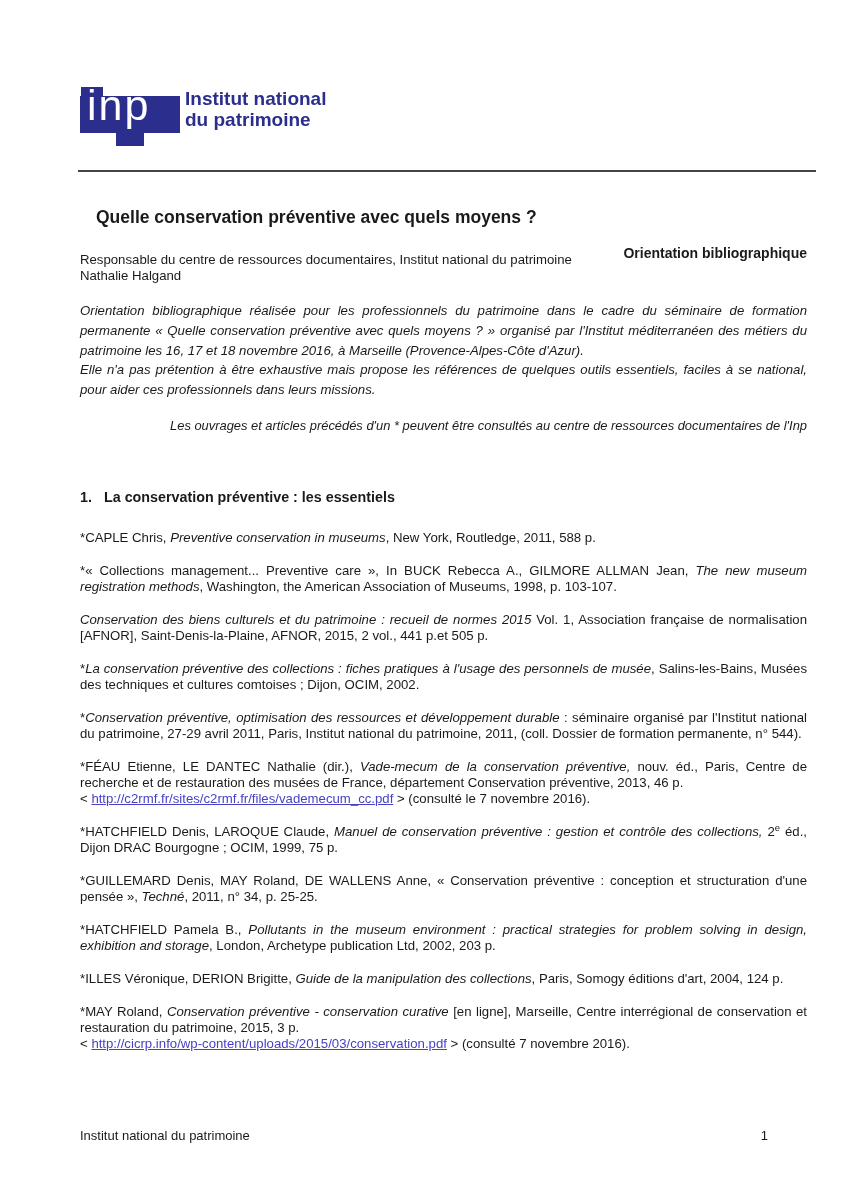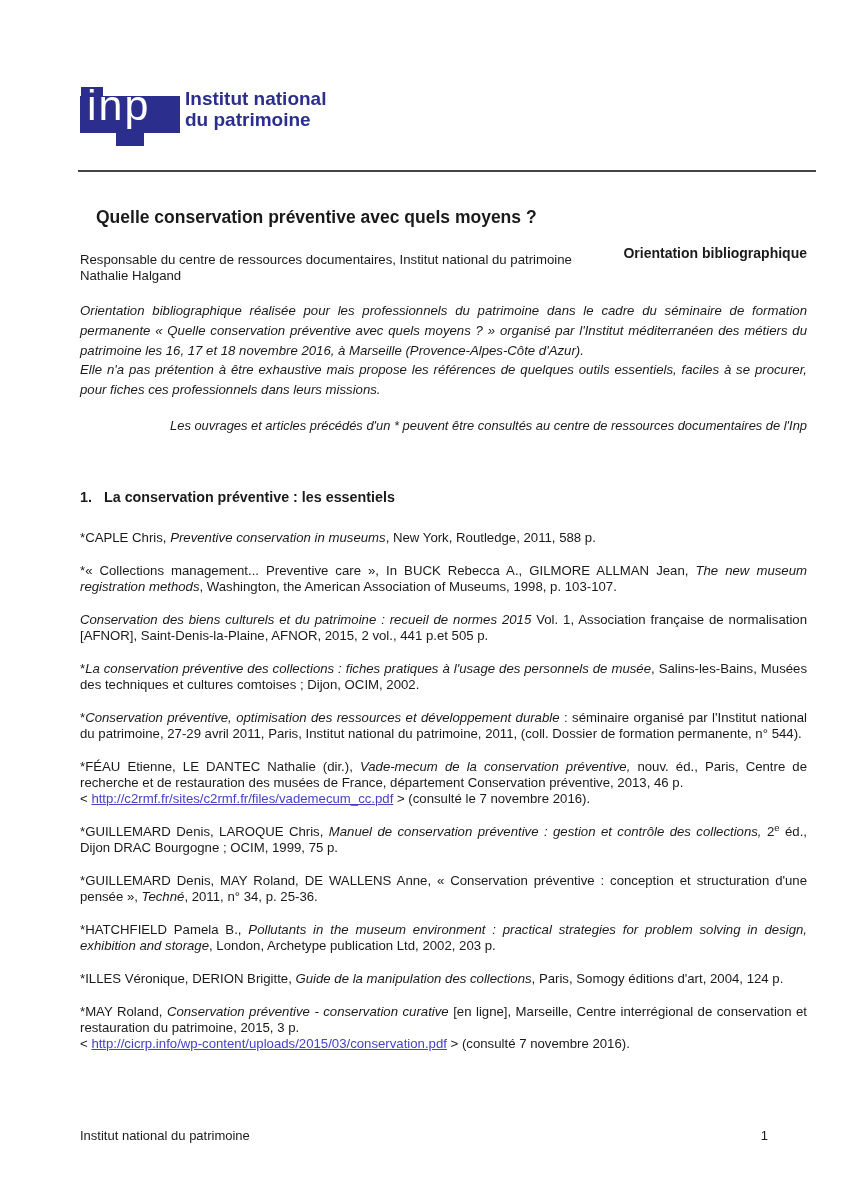--- a/index.html
+++ b/index.html
@@ -97,38 +97,38 @@
     <h2 class="doc-subtitle">Orientation bibliographique</h2>
   </div>
 
   <div class="author-block">
     <div>Responsable du centre de ressources documentaires, Institut national du patrimoine</div>
     <div>Nathalie Halgand</div>
   </div>
 
   <div class="intro">
     <p>Orientation bibliographique réalisée pour les professionnels du patrimoine dans le cadre du séminaire de formation permanente « Quelle conservation préventive avec quels moyens ? » organisé par l'Institut méditerranéen des métiers du patrimoine les 16, 17 et 18 novembre 2016, à Marseille (Provence-Alpes-Côte d'Azur).</p>
-    <p>Elle n'a pas prétention à être exhaustive mais propose les références de quelques outils essentiels, faciles à se procurer, pour fiches ces professionnels dans leurs missions.</p>
+    <p>Elle n'a pas prétention à être exhaustive mais propose les références de quelques outils essentiels, faciles à se national, pour aider ces professionnels dans leurs missions.</p>
   </div>
 
   <div class="asterisk-note">Les ouvrages et articles précédés d'un * peuvent être consultés au centre de ressources documentaires de l'Inp</div>
 
   <div class="section-heading">
     <span class="section-number">1.</span><span>La conservation préventive : les essentiels</span>
   </div>
 
   <div class="bib-list">
       <p class="entry"><span>*CAPLE Chris, </span><span class="it">Preventive conservation in museums</span><span>, New York, Routledge, 2011, 588 p.</span></p>
       <p class="entry"><span>*« Collections management... Preventive care », In BUCK Rebecca A., GILMORE ALLMAN Jean, </span><span class="it">The new museum registration methods</span><span>, Washington, the American Association of Museums, 1998, p. 103-107.</span></p>
       <p class="entry"><span class="it">Conservation des biens culturels et du patrimoine : recueil de normes 2015</span><span> Vol. 1, Association française de normalisation [AFNOR], Saint-Denis-la-Plaine, AFNOR, 2015, 2 vol., 441 p.et 505 p.</span></p>
       <p class="entry"><span>*</span><span class="it">La conservation préventive des collections : fiches pratiques à l'usage des personnels de musée</span><span>, Salins-les-Bains, Musées des techniques et cultures comtoises ; Dijon, OCIM, 2002.</span></p>
       <p class="entry"><span>*</span><span class="it">Conservation préventive, optimisation des ressources et développement durable</span><span> : séminaire organisé par l'Institut national du patrimoine, 27-29 avril 2011, Paris, Institut national du patrimoine, 2011, (coll. Dossier de formation permanente, n° 544).</span></p>
       <p class="entry"><span>*FÉAU Etienne, LE DANTEC Nathalie (dir.), </span><span class="it">Vade-mecum de la conservation préventive,</span><span> nouv. éd., Paris, Centre de recherche et de restauration des musées de France, département Conservation préventive, 2013, 46 p.</span><br><span>&lt; </span><a href="#">http://c2rmf.fr/sites/c2rmf.fr/files/vademecum_cc.pdf</a><span>  &gt; (consulté le 7 novembre 2016).</span></p>
-      <p class="entry"><span>*GUILLEMARD Denis, LAROQUE Chris, </span><span class="it">Manuel de conservation préventive : gestion et contrôle des collections,</span><span> 2</span><span class="sup">e</span><span> éd., Dijon DRAC Bourgogne ; OCIM, 1999, 75 p.</span></p>
-      <p class="entry"><span>*GUILLEMARD Denis, MAY Roland, DE WALLENS Anne, « Conservation préventive : conception et structuration d'une pensée », </span><span class="it">Techné</span><span>, 2011, n° 34, p. 25-36.</span></p>
+      <p class="entry"><span>*HATCHFIELD Denis, LAROQUE Claude, </span><span class="it">Manuel de conservation préventive : gestion et contrôle des collections,</span><span> 2</span><span class="sup">e</span><span> éd., Dijon DRAC Bourgogne ; OCIM, 1999, 75 p.</span></p>
+      <p class="entry"><span>*GUILLEMARD Denis, MAY Roland, DE WALLENS Anne, « Conservation préventive : conception et structuration d'une pensée », </span><span class="it">Techné</span><span>, 2011, n° 34, p. 25-25.</span></p>
       <p class="entry"><span>*HATCHFIELD Pamela B., </span><span class="it">Pollutants in the museum environment : practical strategies for problem solving in design, exhibition and storage</span><span>, London, Archetype publication Ltd, 2002, 203 p.</span></p>
       <p class="entry"><span>*ILLES Véronique, DERION Brigitte, </span><span class="it">Guide de la manipulation des collections</span><span>, Paris, Somogy éditions d'art, 2004, 124 p.</span></p>
       <p class="entry"><span>*MAY Roland, </span><span class="it">Conservation préventive - conservation curative</span><span> [en ligne], Marseille, Centre interrégional de conservation et restauration du patrimoine, 2015, 3 p.</span><br><span>&lt; </span><a href="#">http://cicrp.info/wp-content/uploads/2015/03/conservation.pdf</a><span> &gt; (consulté 7 novembre 2016).</span></p>
     </div>
 
   <div class="footer-left">Institut national du patrimoine</div>
   <div class="footer-page">1</div>
 
 </div>
 

